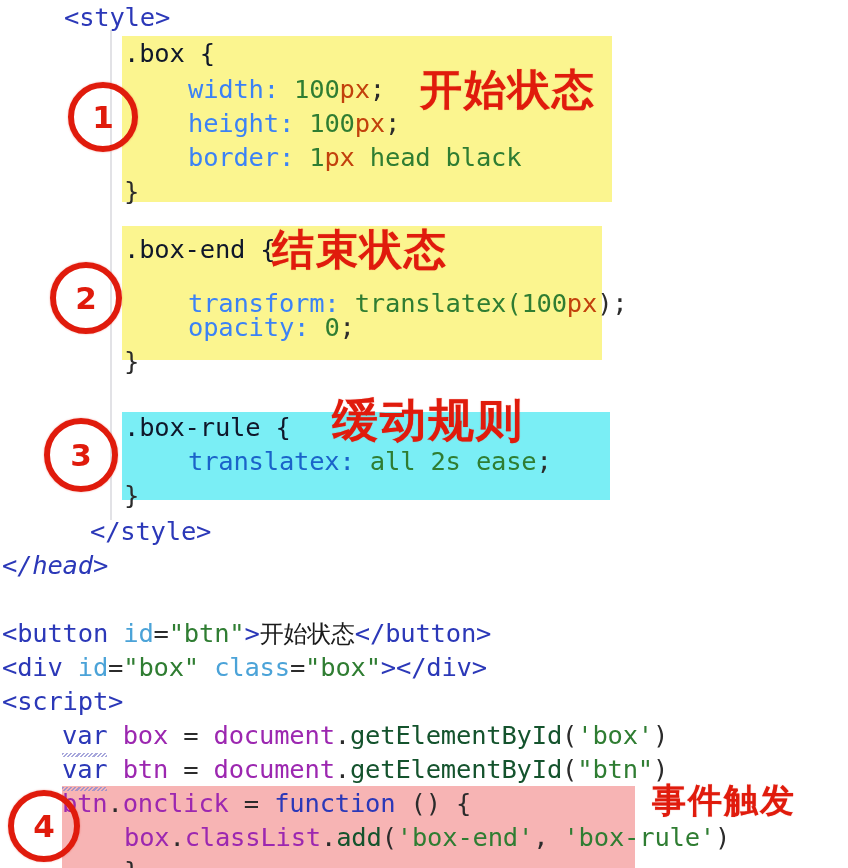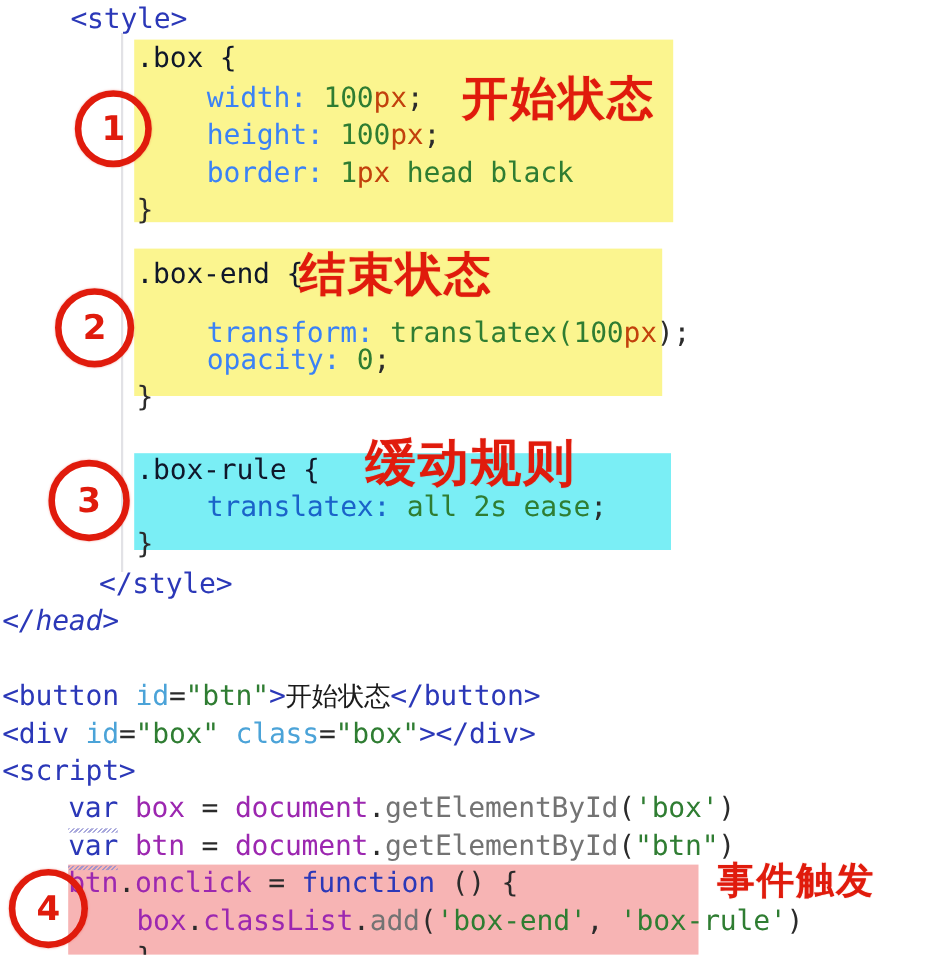--- a/index.html
+++ b/index.html
@@ -74,21 +74,21 @@
   .str       { color: #2f7d32; }
   .strq      { color: #2f7d32; }
   .prop      { color: #3b82f6; }
   .propblue  { color: #1a63c9; }
   .val       { color: #2f7d32; }
   .unit      { color: #c2410c; text-align: center; }
   .sel       { color: #0f172a; }
   .punct     { color: #2b2b2b; }
   .kw        { color: #2b38b8; }
   .ident     { color: #9c27b0; }
-  .fn        { color: #737373; }
+  .fn        { color: #14532d; }
   .plain     { color: #2b2b2b; }
   .cjk-plain { color: #1b1b1b; font-family: "DejaVu Sans", "Liberation Sans", sans-serif; font-size: 24px; }
 
   .squiggle {
     position: relative;
     display: inline-block;
   }
   .squiggle::after {
     content: "";
     position: absolute;

